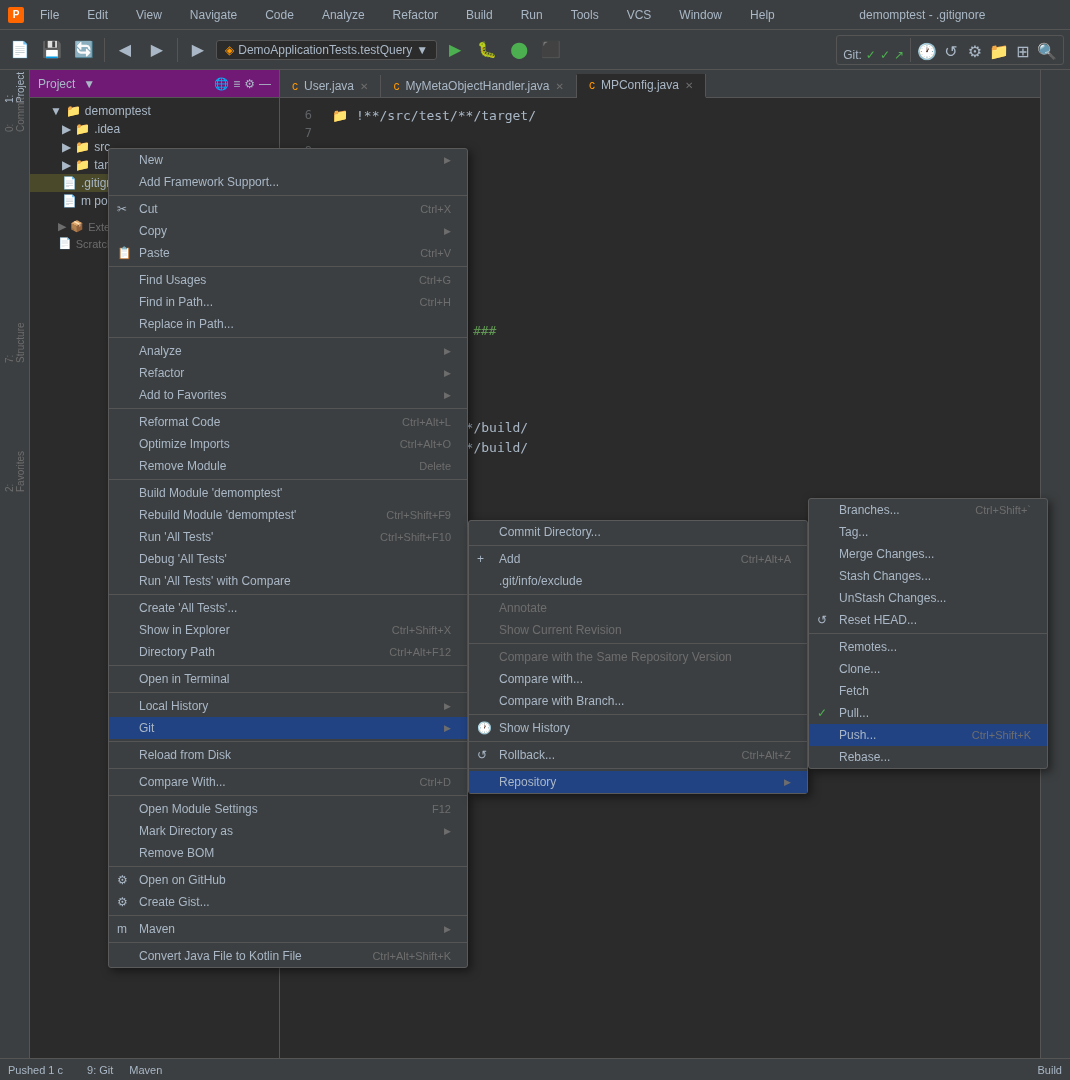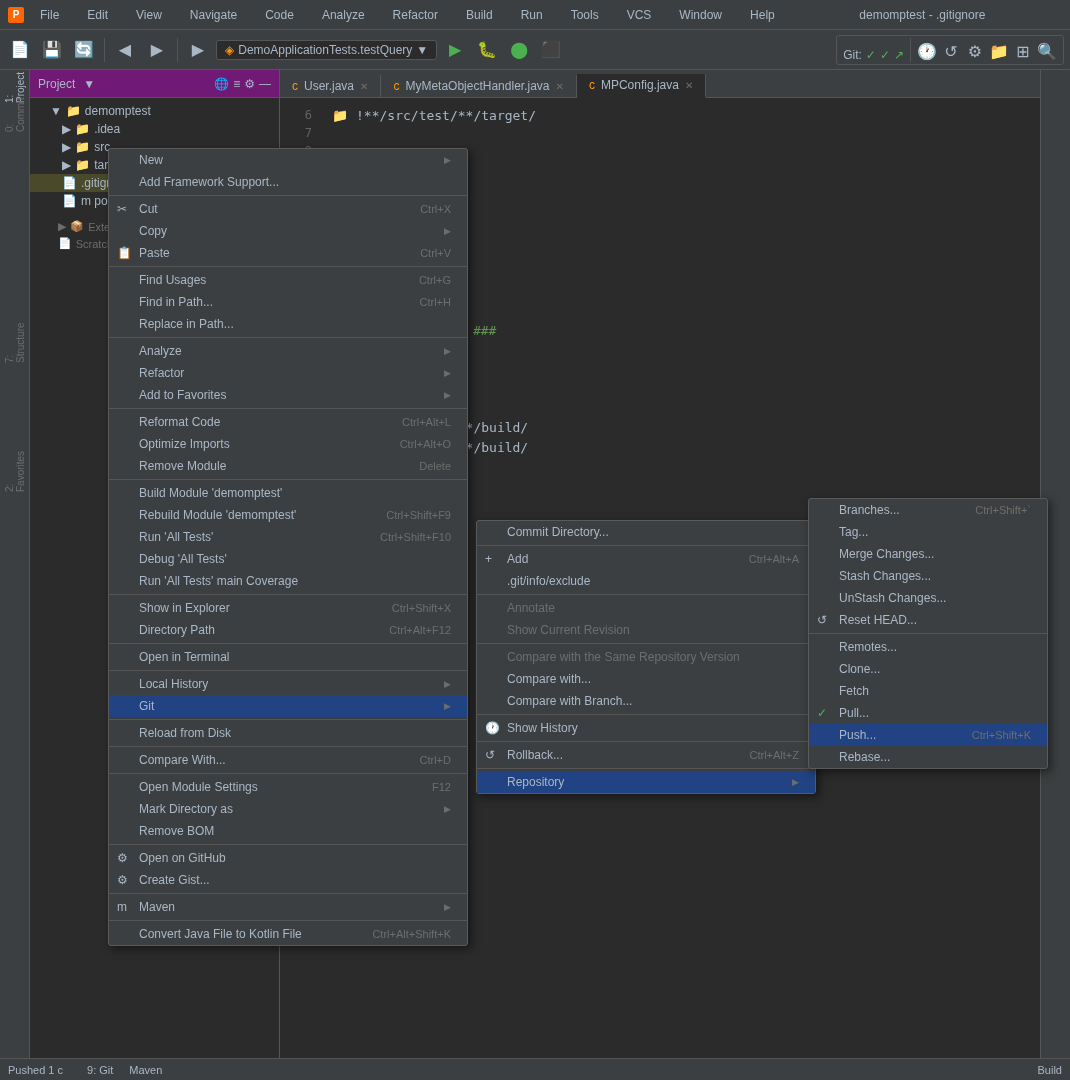--- a/index.html
+++ b/index.html
@@ -182,21 +182,20 @@
 
     
     .context-menu-2 {
       position: absolute;
       background: #3c3f41;
       border: 1px solid #5a5a5a;
       border-radius: 3px;
       min-width: 270px;
       box-shadow: 3px 3px 10px rgba(0,0,0,0.5);
       z-index: 101;
-      margin-left: 8px;
     }
 
     
     .context-menu-3 {
       position: absolute;
       background: #3c3f41;
       border: 1px solid #5a5a5a;
       border-radius: 3px;
       min-width: 220px;
       box-shadow: 3px 3px 10px rgba(0,0,0,0.5);
@@ -508,22 +507,23 @@
   <div class="ctx-item has-sub">Add to Favorites</div>
   <div class="ctx-separator"></div>
   <div class="ctx-item">Reformat Code<span class="ctx-shortcut">Ctrl+Alt+L</span></div>
   <div class="ctx-item">Optimize Imports<span class="ctx-shortcut">Ctrl+Alt+O</span></div>
   <div class="ctx-item">Remove Module<span class="ctx-shortcut">Delete</span></div>
   <div class="ctx-separator"></div>
   <div class="ctx-item">Build Module 'demomptest'</div>
   <div class="ctx-item">Rebuild Module 'demomptest'<span class="ctx-shortcut">Ctrl+Shift+F9</span></div>
   <div class="ctx-item">Run 'All Tests'<span class="ctx-shortcut">Ctrl+Shift+F10</span></div>
   <div class="ctx-item">Debug 'All Tests'</div>
-  <div class="ctx-item">Run 'All Tests' main Coverage</div>
-  <div class="ctx-separator"></div>
+  <div class="ctx-item">Run 'All Tests' with Compare</div>
+  <div class="ctx-separator"></div>
+  <div class="ctx-item">Create 'All Tests'...</div>
   <div class="ctx-item">Show in Explorer<span class="ctx-shortcut">Ctrl+Shift+X</span></div>
   <div class="ctx-item">Directory Path<span class="ctx-shortcut">Ctrl+Alt+F12</span></div>
   <div class="ctx-separator"></div>
   <div class="ctx-item">Open in Terminal</div>
   <div class="ctx-separator"></div>
   <div class="ctx-item has-sub">Local History</div>
   <div class="ctx-item has-sub selected-highlight">Git</div>
   <div class="ctx-separator"></div>
   <div class="ctx-item">Reload from Disk</div>
   <div class="ctx-separator"></div>

